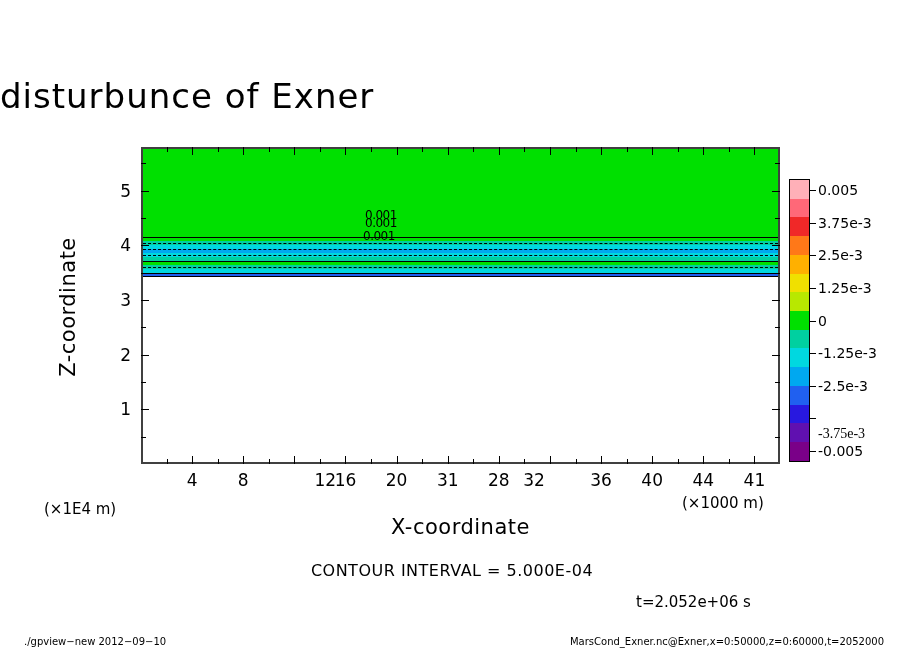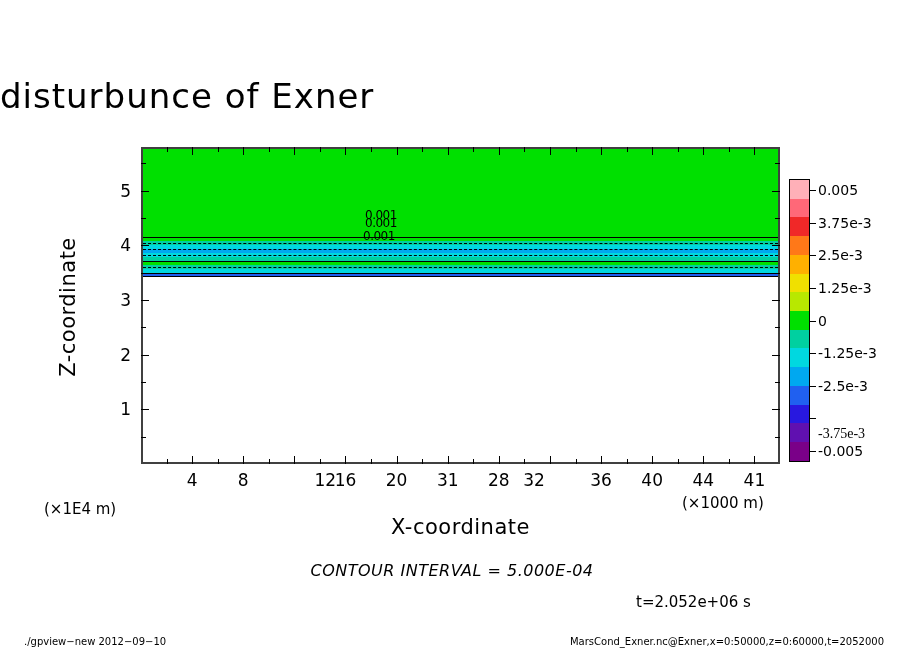--- a/index.html
+++ b/index.html
@@ -143,21 +143,20 @@
     white-space: nowrap;
     font-family: "DejaVu Sans", sans-serif;
   }
 
   
   #contour-interval {
     left: 0; top: 561px; width: 904px;
     text-align: center;
     font-size: 16px;
     letter-spacing: 0.5px;
-    font-style: italic;
   }
   #time-stamp {
     left: 636px; top: 593px;
     font-size: 15px;
   }
   #footer-left {
     left: 24px; top: 636px;
     font-size: 10px;
   }
   #footer-right {

